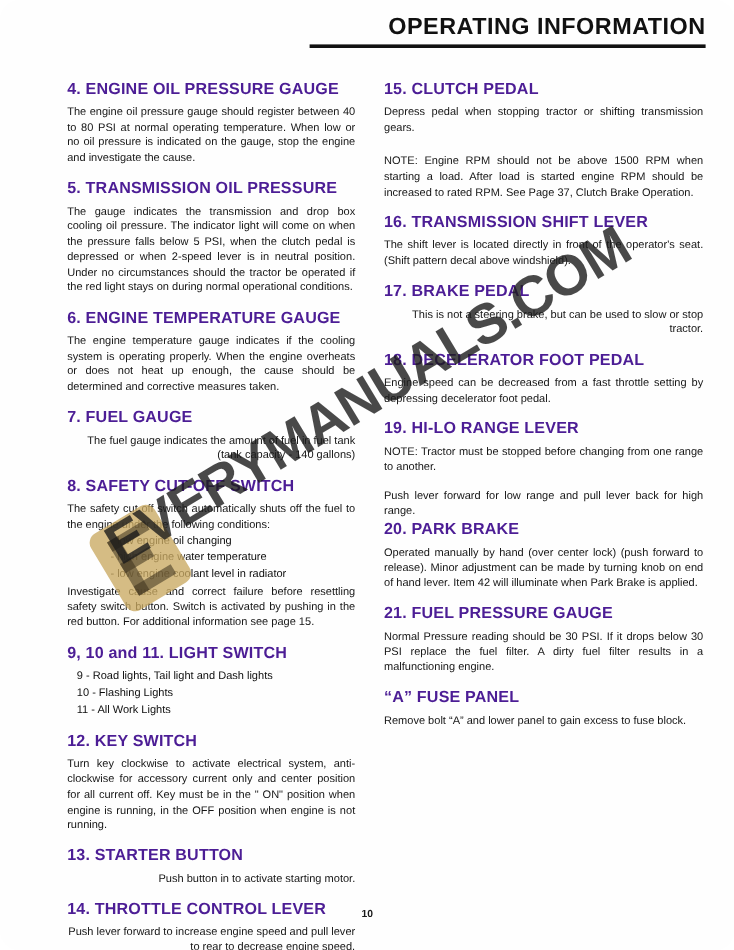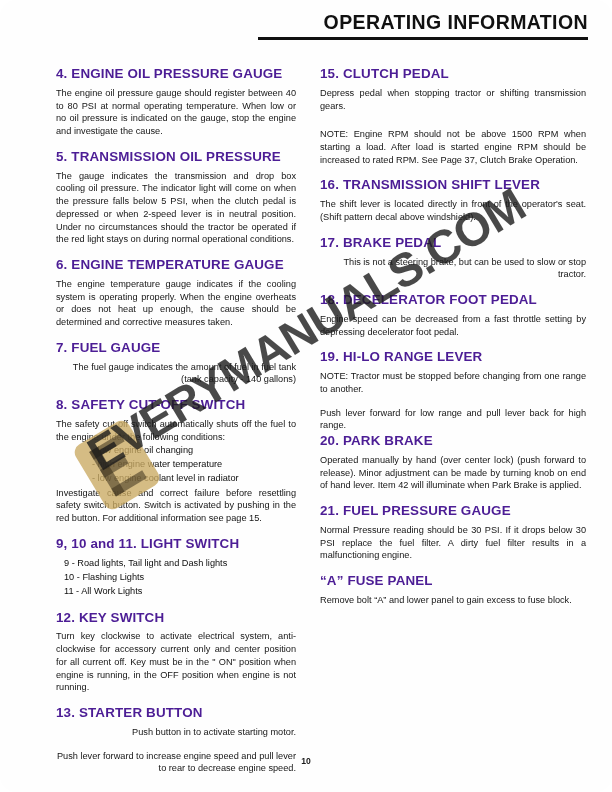--- a/index.html
+++ b/index.html
@@ -240,20 +240,21 @@
         <h2 class="sec-head">12.  KEY SWITCH</h2>
         <div class="sec-body">Turn key clockwise to activate electrical system, anti-clockwise for accessory current only and center position for all current off.  Key must be in the " ON" position when engine is running, in the OFF  position when engine is not running.</div>
       </div>
 
       <div class="section">
         <h2 class="sec-head">13. STARTER BUTTON</h2>
         <div class="sec-body last-left">Push button in to activate starting motor.</div>
       </div>
 
       <div class="section">
+        <h2 class="sec-head">14. THROTTLE CONTROL LEVER</h2>
         <div class="sec-body last-left">Push lever forward to increase engine speed and pull lever to rear to decrease engine speed.</div>
       </div>
 
     </div>
 
     <div class="col col-right">
 
       <div class="section">
         <h2 class="sec-head">15. CLUTCH PEDAL</h2>
         <div class="sec-body" style="margin-bottom:16px;">Depress pedal when stopping tractor or shifting transmission gears.</div>

